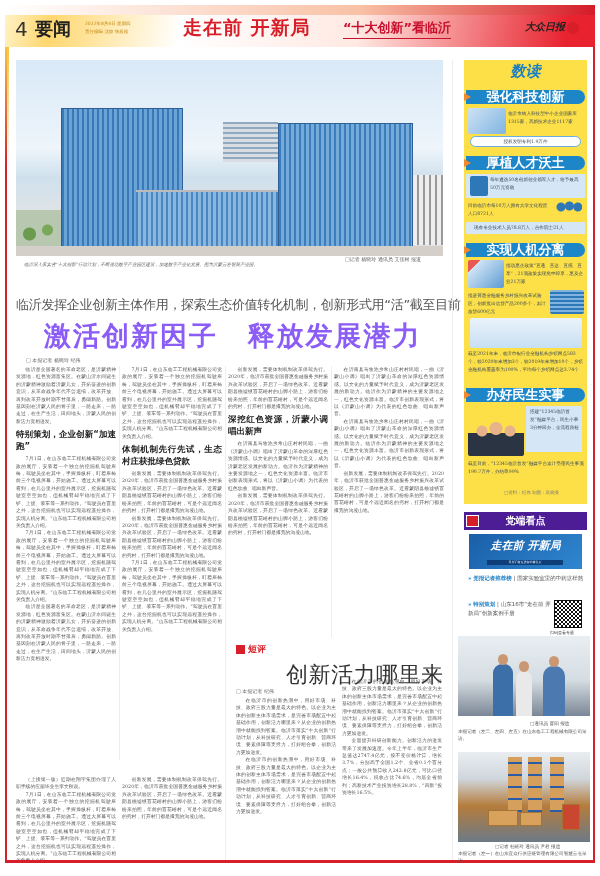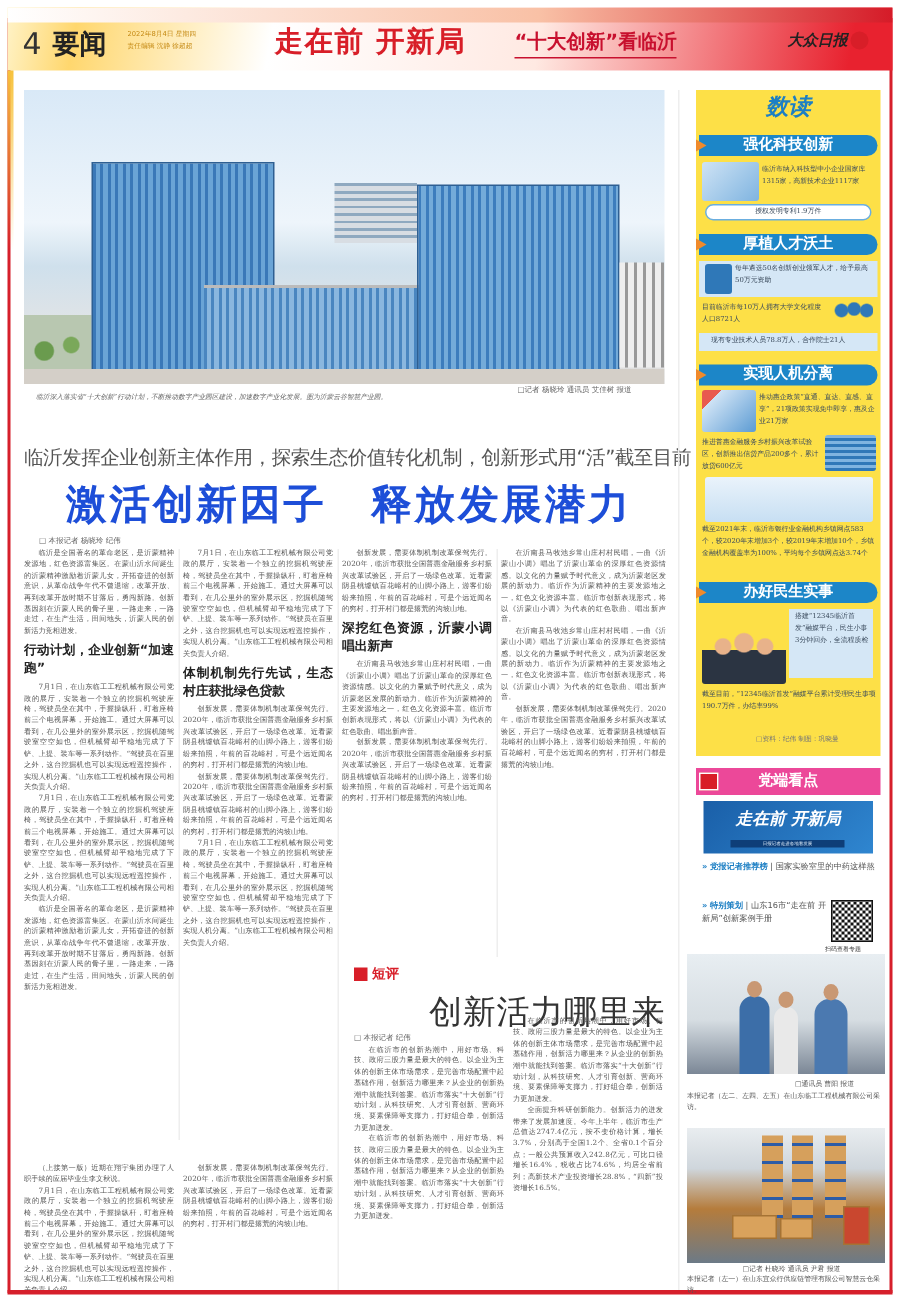--- a/index.html
+++ b/index.html
@@ -20,36 +20,36 @@
 .bld1{position:absolute;left:45px;top:48px;width:122px;height:140px;background:repeating-linear-gradient(90deg,#3a78b8 0 2px,#6aa4d6 2px 5px);border:1px solid #2e5f92}
 .bld2{position:absolute;left:207px;top:62px;width:55px;height:40px;background:repeating-linear-gradient(0deg,#d8dde3 0 3px,#8fa9c0 3px 5px)}
 .bld3{position:absolute;left:262px;top:63px;width:135px;height:125px;background:repeating-linear-gradient(90deg,#3d7dbd 0 2px,#74abd9 2px 5px);border:1px solid #2e5f92}
 .bld4{position:absolute;left:120px;top:130px;width:160px;height:58px;background:repeating-linear-gradient(90deg,#4a86c0 0 2px,#8ab7df 2px 5px);border-top:2px solid #bbb}
 .bld5{position:absolute;left:397px;top:115px;width:30px;height:70px;background:repeating-linear-gradient(90deg,#eee 0 4px,#999 4px 6px)}
 .plaza{position:absolute;left:0;top:186px;width:100%;height:10px;background:#d4cfc8}
 .trees{position:absolute;left:0;top:150px;width:45px;height:40px;background:radial-gradient(circle at 30% 60%,#6a9b4e 0 6px,transparent 7px),radial-gradient(circle at 70% 50%,#7aa85a 0 5px,transparent 6px),#b8c7b0}
 .hero-caption{position:absolute;left:24px;top:262px;font-size:4.5px;color:#666;font-style:italic}
 .hero-credit{position:absolute;left:345px;top:256px;font-size:5px;color:#666}
 .subhead{position:absolute;left:16px;top:296px;font-family:"DejaVu Sans",sans-serif;font-size:13px;color:#555;letter-spacing:-0.3px}
-.headline{position:absolute;left:44px;top:318px;font-family:"DejaVu Sans",sans-serif;font-weight:bold;font-size:27px;color:#1d4ed8;letter-spacing:2px;word-spacing:18px}
+.headline{position:absolute;left:44px;top:318px;font-family:"DejaVu Sans",sans-serif;font-weight:bold;font-size:27px;color:#8b5cf6;letter-spacing:2px;word-spacing:18px}
 .byline{position:absolute;left:26px;top:357px;font-size:5px;color:#666}
 .col{position:absolute;font-size:4.8px;line-height:7.4px;color:#555;text-align:justify;overflow:hidden}
 .col p{text-indent:2em}
 .h-sub{font-family:"DejaVu Sans",sans-serif;font-weight:bold;font-size:8.5px;line-height:12px;color:#222;margin:3px 0}
 .sidebar{position:absolute;left:464px;top:60px;width:123px;height:444px;background:#fde047}
 .sb-title{position:absolute;left:0;top:2px;width:100%;text-align:center;font-family:"DejaVu Serif",serif;font-style:italic;font-weight:bold;font-size:15px;color:#1c7fc4}
-.sb-band{position:absolute;left:2px;width:119px;height:14px;background:#1c86c8;border-radius:0 7px 7px 0;color:#fff;font-family:"DejaVu Sans",sans-serif;font-weight:bold;font-size:10px;text-align:center;line-height:14px}
+.sb-band{position:absolute;left:2px;width:119px;height:14px;background:#1c86c8;border-radius:0 7px 7px 0;color:#fff;font-family:"DejaVu Sans",sans-serif;font-weight:bold;font-size:13px;text-align:center;line-height:14px}
 .sb-band:before{content:"";position:absolute;left:-2px;top:3px;border-left:7px solid #f08a2b;border-top:4px solid transparent;border-bottom:4px solid transparent}
 .sb-txt{position:absolute;font-size:4.6px;line-height:8px;color:#3a4a5c}
 .sb-pill{position:absolute;left:6px;width:111px;height:11px;border:1px solid #6aaee0;border-radius:6px;background:#fff;font-size:4.6px;text-align:center;line-height:9px;color:#3a4a5c}
 .sb-shade{position:absolute;left:2px;width:119px;background:#d5e7f6}
 .illus{position:absolute;border-radius:2px}
 .sb-credit{position:absolute;left:40px;top:430px;font-size:4.5px;color:#777}
 .dd{position:absolute;left:464px;top:512px;width:123px;height:126px}
-.dd-head{position:absolute;left:0;top:0;width:123px;height:18px;background:#ec4899;color:#fff;font-family:"DejaVu Sans",sans-serif;font-weight:bold;font-size:10px;text-align:center;line-height:18px}
+.dd-head{position:absolute;left:0;top:0;width:123px;height:18px;background:#4c1d95;color:#fff;font-family:"DejaVu Sans",sans-serif;font-weight:bold;font-size:10px;text-align:center;line-height:18px}
 .dd-logo{position:absolute;left:2px;top:3px;width:13px;height:12px;background:#d81e28;border:1px solid #fff}
 .dd-banner{position:absolute;left:5px;top:22px;width:113px;height:35px;background:linear-gradient(135deg,#1a5fa8,#2f86d0);color:#fff;font-family:"DejaVu Serif",serif;font-style:italic;font-size:11px;text-align:center;line-height:24px}
 .dd-banner span{position:absolute;left:18px;top:26px;width:76px;height:5px;background:#0e3e78;font-size:3px;line-height:5px;color:#dbe9f7;font-style:normal}
 .dd-item{position:absolute;left:4px;font-size:5.5px;line-height:9px;color:#555;font-family:"DejaVu Sans",sans-serif}
 .dd-item b{color:#1c7fc4}
 .dd-item .arr{color:#1c7fc4;font-weight:bold}
 .qr{position:absolute;left:90px;top:88px;width:28px;height:28px;background:repeating-conic-gradient(#111 0 25%,#fff 0 50%) 0 0/4px 4px;border:1px solid #111}
 .qr-cap{position:absolute;left:86px;top:118px;font-size:4px;color:#444}
 .short{position:absolute;left:236px;top:643px;font-family:"DejaVu Sans",sans-serif;font-weight:bold;font-size:9px;color:#d81e28}
 .short i{display:inline-block;width:9px;height:9px;background:#d81e28;vertical-align:middle;margin-right:3px}
@@ -97,21 +97,21 @@
   </div>
   <div class="hero-credit">□记者 杨晓玲 通讯员 艾佳树 报道</div>
   <div class="hero-caption">临沂深入落实省“十大创新”行动计划，不断推动数字产业园区建设，加速数字产业化发展。图为沂蒙云谷智慧产业园。</div>
 
   <div class="subhead">临沂发挥企业创新主体作用，探索生态价值转化机制，创新形式用“活”截至目前</div>
   <div class="headline">激活创新因子   释放发展潜力</div>
   <div class="byline">□ 本报记者 杨晓玲 纪伟</div>
 
   <div class="col" style="left:16px;top:366px;width:100px;height:396px">
     <p>临沂是全国著名的革命老区，是沂蒙精神发源地，红色资源富集区。在蒙山沂水间诞生的沂蒙精神激励着沂蒙儿女，开拓奋进的创新意识，从革命战争年代不曾退缩，改革开放、再到改革开放时期不甘落后，勇闯新路。创新基因刻在沂蒙人民的骨子里，一路走来，一路走过，在生产生活，田间地头，沂蒙人民的创新活力竞相迸发。</p>
-    <div class="h-sub">行动计划，企业创新“加速跑”</div>
+    <div class="h-sub">特别策划，企业创新“加速跑”</div>
     <p>7月1日，在山东临工工程机械有限公司党政的展厅，安装着一个独立的挖掘机驾驶座椅，驾驶员坐在其中，手握操纵杆，盯着座椅前三个电视屏幕，开始施工。通过大屏幕可以看到，在几公里外的室外展示区，挖掘机随驾驶室空空如也，但机械臂却平稳地完成了下铲、上提、装车等一系列动作。“驾驶员在百里之外，这台挖掘机也可以实现远程遥控操作，实现人机分离。”山东临工工程机械有限公司相关负责人介绍。</p>
     <p>7月1日，在山东临工工程机械有限公司党政的展厅，安装着一个独立的挖掘机驾驶座椅，驾驶员坐在其中，手握操纵杆，盯着座椅前三个电视屏幕，开始施工。通过大屏幕可以看到，在几公里外的室外展示区，挖掘机随驾驶室空空如也，但机械臂却平稳地完成了下铲、上提、装车等一系列动作。“驾驶员在百里之外，这台挖掘机也可以实现远程遥控操作，实现人机分离。”山东临工工程机械有限公司相关负责人介绍。</p>
     <p>临沂是全国著名的革命老区，是沂蒙精神发源地，红色资源富集区。在蒙山沂水间诞生的沂蒙精神激励着沂蒙儿女，开拓奋进的创新意识，从革命战争年代不曾退缩，改革开放、再到改革开放时期不甘落后，勇闯新路。创新基因刻在沂蒙人民的骨子里，一路走来，一路走过，在生产生活，田间地头，沂蒙人民的创新活力竞相迸发。</p>
   </div>
   <div class="col" style="left:228px;top:366px;width:100px;height:272px">
     <p>创新发展，需要体制机制改革保驾先行。2020年，临沂市获批全国普惠金融服务乡村振兴改革试验区，开启了一场绿色改革。近看蒙阴县桃墟镇百花峪村的山脚小路上，游客们纷纷来拍照，年前的百花峪村，可是个远近闻名的穷村，打开村门都是撂荒的沟坡山地。</p>
     <div class="h-sub">深挖红色资源，沂蒙小调唱出新声</div>
     <p>在沂南县马牧池乡常山庄村村民唱，一曲《沂蒙山小调》唱出了沂蒙山革命的深厚红色资源情感。以文化的力量赋予时代意义，成为沂蒙老区发展的新动力。临沂作为沂蒙精神的主要发源地之一，红色文化资源丰富。临沂市创新表现形式，将以《沂蒙山小调》为代表的红色歌曲、唱出新声音。</p>
     <p>创新发展，需要体制机制改革保驾先行。2020年，临沂市获批全国普惠金融服务乡村振兴改革试验区，开启了一场绿色改革。近看蒙阴县桃墟镇百花峪村的山脚小路上，游客们纷纷来拍照，年前的百花峪村，可是个远近闻名的穷村，打开村门都是撂荒的沟坡山地。</p>
   </div>

